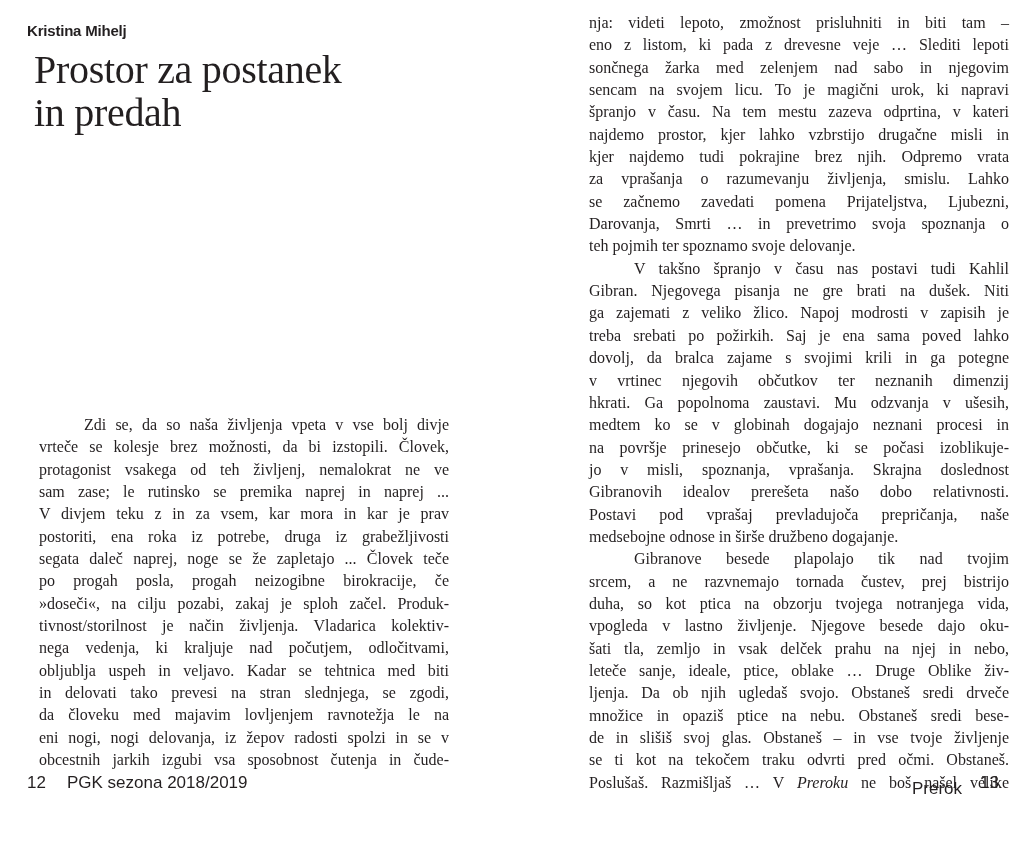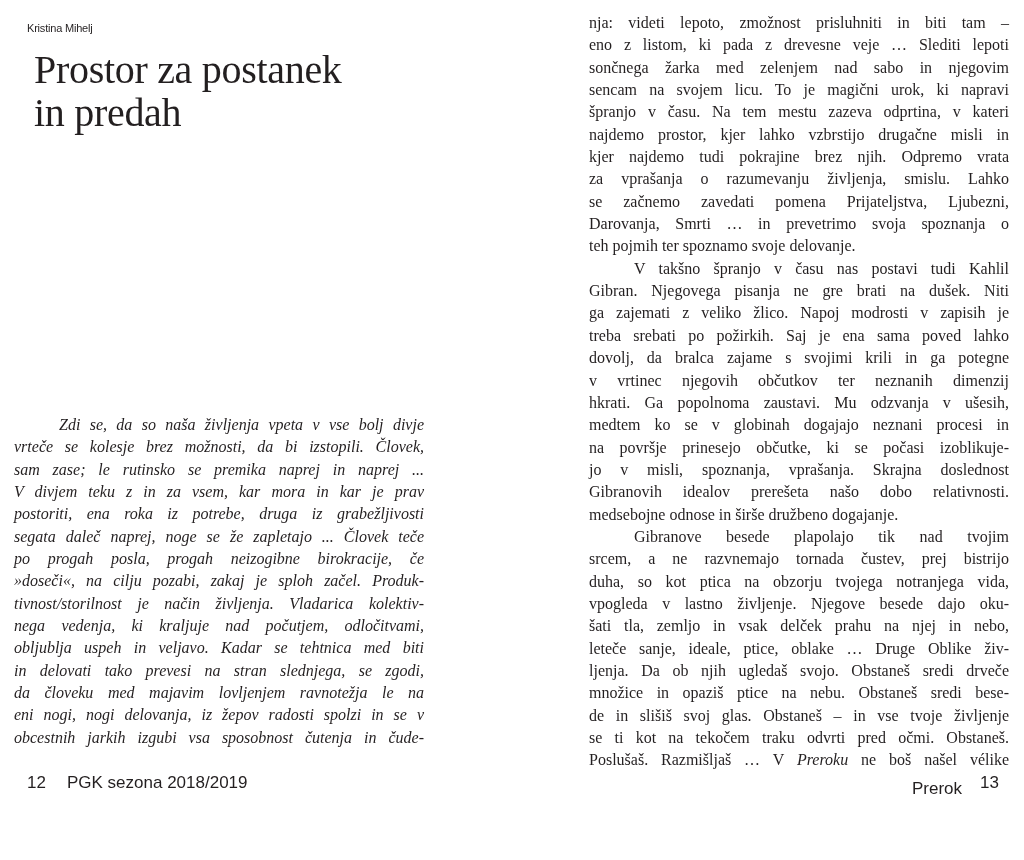--- a/index.html
+++ b/index.html
@@ -2,32 +2,32 @@
 <html><head>
   <meta charset="utf-8">
   <style>
     html, body { margin: 0; padding: 0; background: #ffffff; }
     body { width: 1024px; height: 860px; position: relative; overflow: hidden; color: #231f20; }
     .page { position: absolute; top: 0; height: 860px; }
     .page-left { left: 0; width: 512px; }
     .page-right { left: 512px; width: 512px; }
     .author {
       position: absolute; left: 27px; top: 22px;
-      font-family: "Liberation Sans", sans-serif; font-weight: normal; font-size: 11px; letter-spacing: -0.2px;
+      font-family: "Liberation Sans", sans-serif; font-weight: bold; font-size: 15px; letter-spacing: -0.2px;
     }
     .title {
       position: absolute; left: 34px; top: 48px; margin: 0;
       font-family: "Liberation Serif", serif; font-weight: normal; font-size: 40px; line-height: 43px; letter-spacing: -0.3px;
     }
     .title span { display: block; white-space: nowrap; }
     .col {
       position: absolute;
       font-family: "Liberation Serif", serif; font-size: 16px; line-height: 22.35px;
     }
-    .col-left { left: 14px; top: 414px; width: 410px; font-style: italic; }
+    .col-left { left: 39px; top: 414px; width: 410px; }
     .col-right { left: 77px; top: 12px; width: 420px; }
     .ln { display: block; white-space: nowrap; text-align: justify; text-align-last: justify; height: 22.35px; overflow: visible; }
     .ln.last { text-align-last: left; }
     .ln.indent { padding-left: 45px; }
     .ln i { font-style: italic; }
     .footer {
       position: absolute; top: 773px;
       font-family: "Liberation Sans", sans-serif; font-size: 17px; color: #231f20;
     }
     .f-num-left { left: 27px; }
@@ -40,20 +40,21 @@
 
 <div class="page page-left">
   <div class="author">Kristina Mihelj</div>
   <h1 class="title">
     <span>Prostor za postanek</span>
     <span>in predah</span>
   </h1>
   <div class="col col-left">
     <span class="ln indent">Zdi se, da so naša življenja vpeta v vse bolj divje</span>
     <span class="ln">vrteče se kolesje brez možnosti, da bi izstopili. Človek,</span>
+    <span class="ln">protagonist vsakega od teh življenj, nemalokrat ne ve</span>
     <span class="ln">sam zase; le rutinsko se premika naprej in naprej ...</span>
     <span class="ln">V divjem teku z in za vsem, kar mora in kar je prav</span>
     <span class="ln">postoriti, ena roka iz potrebe, druga iz grabežljivosti</span>
     <span class="ln">segata daleč naprej, noge se že zapletajo ... Človek teče</span>
     <span class="ln">po progah posla, progah neizogibne birokracije, če</span>
     <span class="ln">»doseči«, na cilju pozabi, zakaj je sploh začel. Produk-</span>
     <span class="ln">tivnost/storilnost je način življenja. Vladarica kolektiv-</span>
     <span class="ln">nega vedenja, ki kraljuje nad počutjem, odločitvami,</span>
     <span class="ln">obljublja uspeh in veljavo. Kadar se tehtnica med biti</span>
     <span class="ln">in delovati tako prevesi na stran slednjega, se zgodi,</span>
@@ -82,20 +83,21 @@
     <span class="ln">Gibran. Njegovega pisanja ne gre brati na dušek. Niti</span>
     <span class="ln">ga zajemati z veliko žlico. Napoj modrosti v zapisih je</span>
     <span class="ln">treba srebati po požirkih. Saj je ena sama poved lahko</span>
     <span class="ln">dovolj, da bralca zajame s svojimi krili in ga potegne</span>
     <span class="ln">v vrtinec njegovih občutkov ter neznanih dimenzij</span>
     <span class="ln">hkrati. Ga popolnoma zaustavi. Mu odzvanja v ušesih,</span>
     <span class="ln">medtem ko se v globinah dogajajo neznani procesi in</span>
     <span class="ln">na površje prinesejo občutke, ki se počasi izoblikuje-</span>
     <span class="ln">jo v misli, spoznanja, vprašanja. Skrajna doslednost</span>
     <span class="ln">Gibranovih idealov prerešeta našo dobo relativnosti.</span>
+    <span class="ln">Postavi pod vprašaj prevladujoča prepričanja, naše</span>
     <span class="ln last">medsebojne odnose in širše družbeno dogajanje.</span>
     <span class="ln indent">Gibranove besede plapolajo tik nad tvojim</span>
     <span class="ln">srcem, a ne razvnemajo tornada čustev, prej bistrijo</span>
     <span class="ln">duha, so kot ptica na obzorju tvojega notranjega vida,</span>
     <span class="ln">vpogleda v lastno življenje. Njegove besede dajo oku-</span>
     <span class="ln">šati tla, zemljo in vsak delček prahu na njej in nebo,</span>
     <span class="ln">leteče sanje, ideale, ptice, oblake … Druge Oblike živ-</span>
     <span class="ln">ljenja. Da ob njih ugledaš svojo. Obstaneš sredi drveče</span>
     <span class="ln">množice in opaziš ptice na nebu. Obstaneš sredi bese-</span>
     <span class="ln">de in slišiš svoj glas. Obstaneš – in vse tvoje življenje</span>

